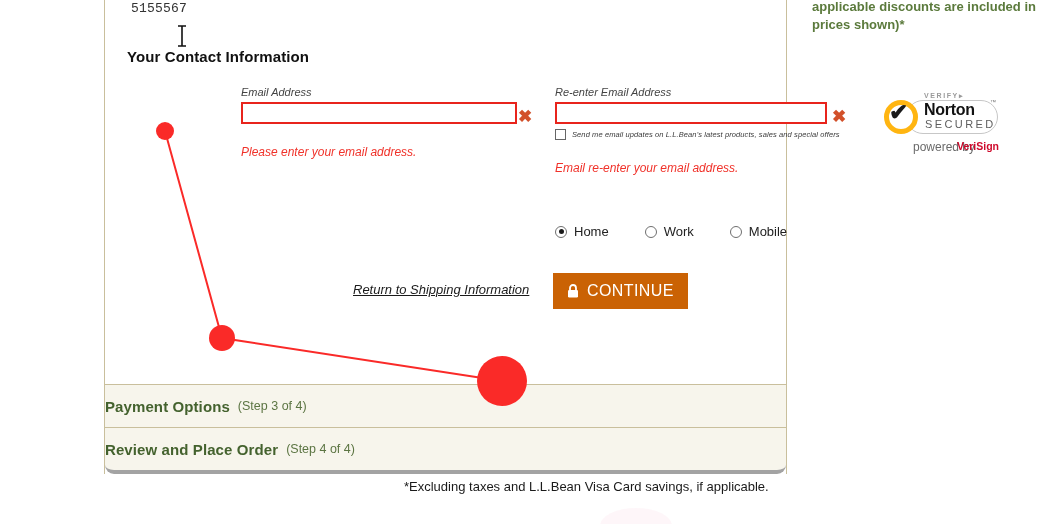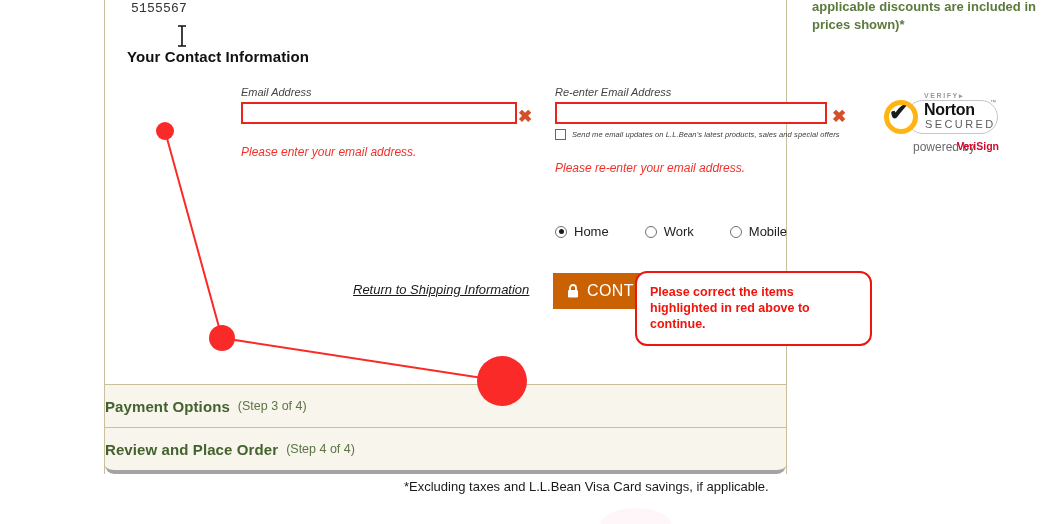--- a/index.html
+++ b/index.html
@@ -422,21 +422,21 @@
 
       <div id="email-right">
         <label class="field-label">Re-enter Email Address</label>
         <input class="text-input error" type="text" id="reenter-email-input" value="" placeholder="" style="">
 
         <div id="optin-row">
           <span id="optin-checkbox"></span>
           <span id="optin-label">Send me email updates on L.L.Bean's latest products, sales and special offers</span>
         </div>
 
-        <span class="error-msg">Please re-enter your email address.</span>
+        <span class="error-msg">Email re-enter your email address.</span>
       </div>
     </div>
 
     <span class="err-x" id="email-x">✖</span>
     <span class="err-x" id="reenter-x">✖</span>
 
 
     <div id="phone-type-group">
       <span class="radio-opt selected">
         <span class="radio-dot"></span>
@@ -457,21 +457,20 @@
     <button id="continue-button" style="background: rgb(202, 98, 4);">
       <span id="lock-icon">
         <svg width="12" height="14" viewBox="0 0 12 14" aria-hidden="true">
           <path d="M3 6V4a3 3 0 0 1 6 0v2" fill="none" stroke="#ffffff" stroke-width="1.8"></path>
           <rect x="1" y="6" width="10" height="7.5" rx="1.2" fill="#ffffff"></rect>
         </svg>
       </span>
       <span>CONTINUE</span>
     </button>
 
-    <div id="error-tooltip">Please correct the items highlighted in red above to continue.</div>
   </div>
 
   <div class="step-bar" id="step-payment">
     <span class="step-title">Payment Options</span>
     <span class="step-sub">(Step 3 of 4)</span>
   </div>
 
   <div class="step-bar" id="step-review">
     <span class="step-title">Review and Place Order</span>
     <span class="step-sub">(Step 4 of 4)</span>

